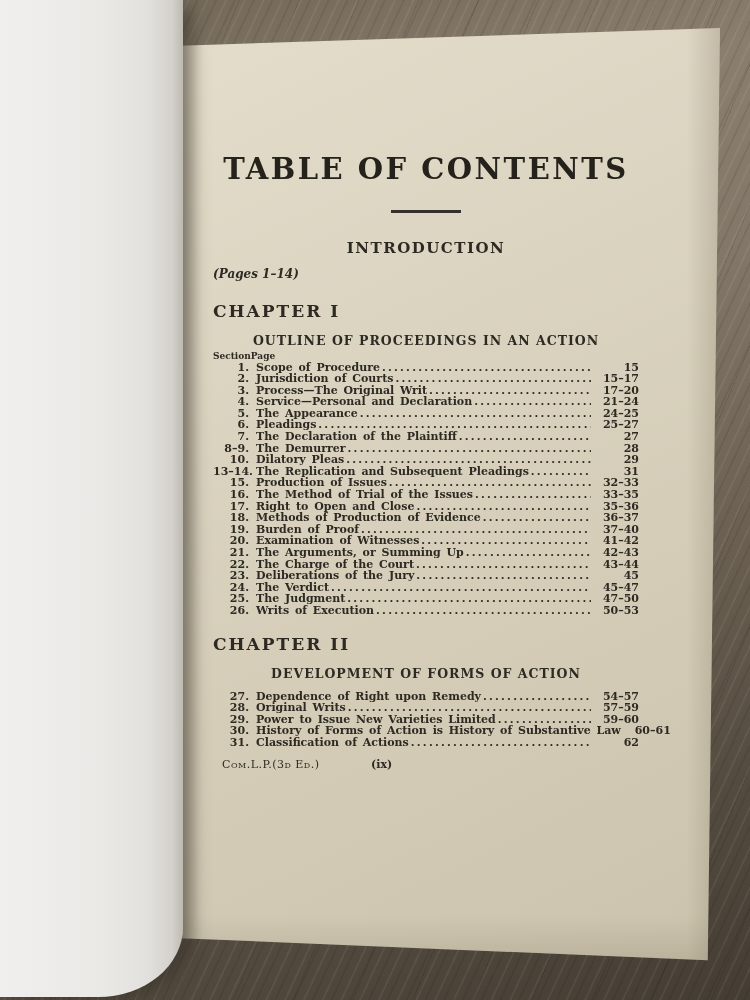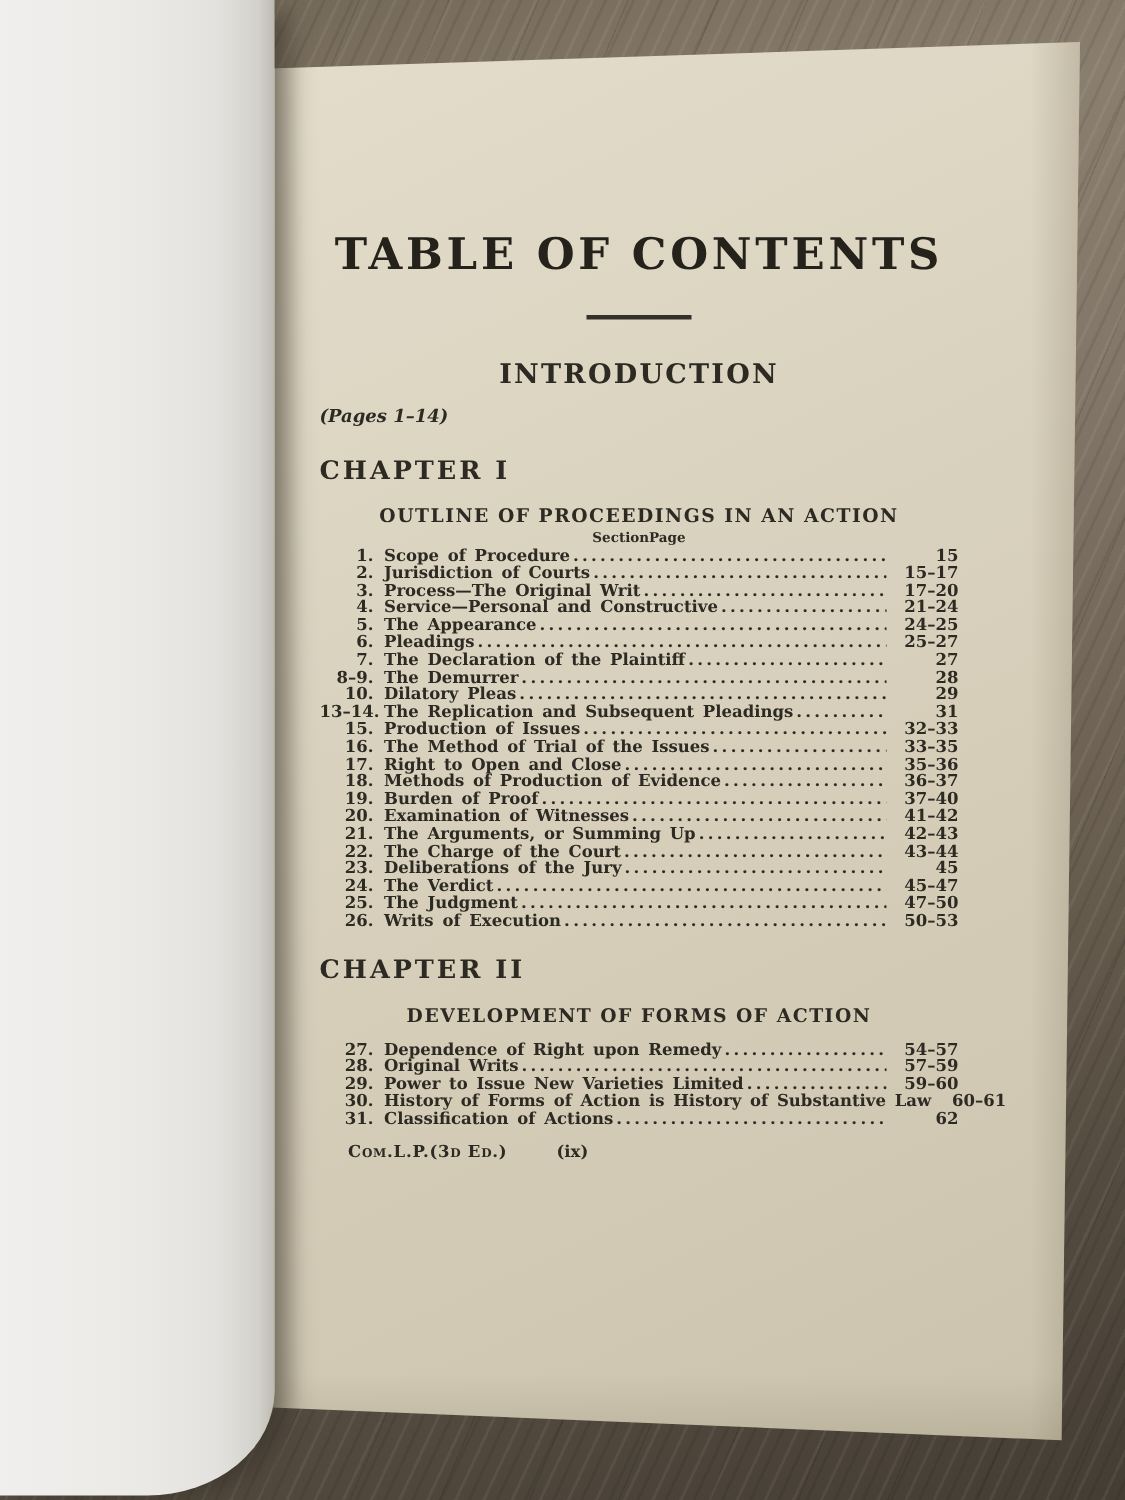--- a/index.html
+++ b/index.html
@@ -45,36 +45,36 @@
     color:var(--ink);
   }
   .content{position:absolute;left:50px;top:0;width:426px;}
 
   .toc-title{
     margin:124px 0 0 0;text-align:center;font-size:29px;font-weight:bold;
     letter-spacing:2.5px;color:#25221c;
   }
   .rule{width:70px;height:2.5px;background:#34302a;margin:24px auto 0 auto;}
   .intro-heading{
-    margin:26px 0 0 0;text-align:center;font-size:18px;font-weight:bold;
+    margin:26px 0 0 0;text-align:center;font-size:15px;font-weight:bold;
     letter-spacing:1.5px;
   }
   .intro-pages{margin:10px 0 0 0;text-align:left;font-size:12px;font-weight:bold;font-style:italic;}
 
   .chapter-heading{
     margin:20px 0 0 0;font-size:17px;font-weight:bold;
     letter-spacing:2px;
   }
   .chapter + .chapter .chapter-heading{margin-top:17px;}
   .chapter-subtitle{
     margin:12px 0 0 0;text-align:center;font-size:12.5px;font-weight:bold;
     letter-spacing:1px;
   }
   .col-headers{
-    display:flex;justify-content:center;margin-top:3px;
+    display:flex;justify-content:flex-start;margin-top:3px;
     font-size:9px;font-weight:bold;
   }
   .entries{margin-top:1px;}
   .chapter + .chapter .entries{margin-top:10px;}
   .toc-row{
     display:flex;align-items:baseline;
     font-size:11px;font-weight:bold;line-height:11.6px;
     word-spacing:2px;white-space:nowrap;
   }
   .toc-row .num{flex:none;width:36px;text-align:right;padding-right:7px;}
@@ -83,21 +83,21 @@
     flex:1 1 0;overflow:hidden;white-space:nowrap;margin:0 2px;
     letter-spacing:2.2px;min-width:0;
   }
   .toc-row .dots::after{
     content:"......................................................................................";
   }
   .toc-row .dots.hidden::after{content:"";}
   .toc-row .pg{flex:none;width:46px;text-align:right;}
 
   .footer{position:relative;margin-top:9px;font-size:11px;height:14px;}
-  .footer .edition{position:absolute;left:19px;top:0;font-variant:small-caps;letter-spacing:0.5px;font-weight:bold;}
+  .footer .edition{position:absolute;left:9px;top:0;font-variant:small-caps;letter-spacing:0.5px;}
   .footer .folio{position:absolute;left:158px;top:0;font-weight:bold;}
 </style>
 </head>
 <body>
 
 <div class="wood"></div>
 <div class="page-stack"></div>
 
 <div class="book-page">
   <div class="content">
@@ -128,21 +128,21 @@
               <span class="pg">15–17</span>
             </div>
             <div class="toc-row">
               <span class="num">3.</span>
               <span class="ttl">Process—The Original Writ</span>
               <span class="dots"></span>
               <span class="pg">17–20</span>
             </div>
             <div class="toc-row">
               <span class="num">4.</span>
-              <span class="ttl">Service—Personal and Constructive</span>
+              <span class="ttl">Service—Personal and Declaration</span>
               <span class="dots"></span>
               <span class="pg">21–24</span>
             </div>
             <div class="toc-row">
               <span class="num">5.</span>
               <span class="ttl">The Appearance</span>
               <span class="dots"></span>
               <span class="pg">24–25</span>
             </div>
             <div class="toc-row">

